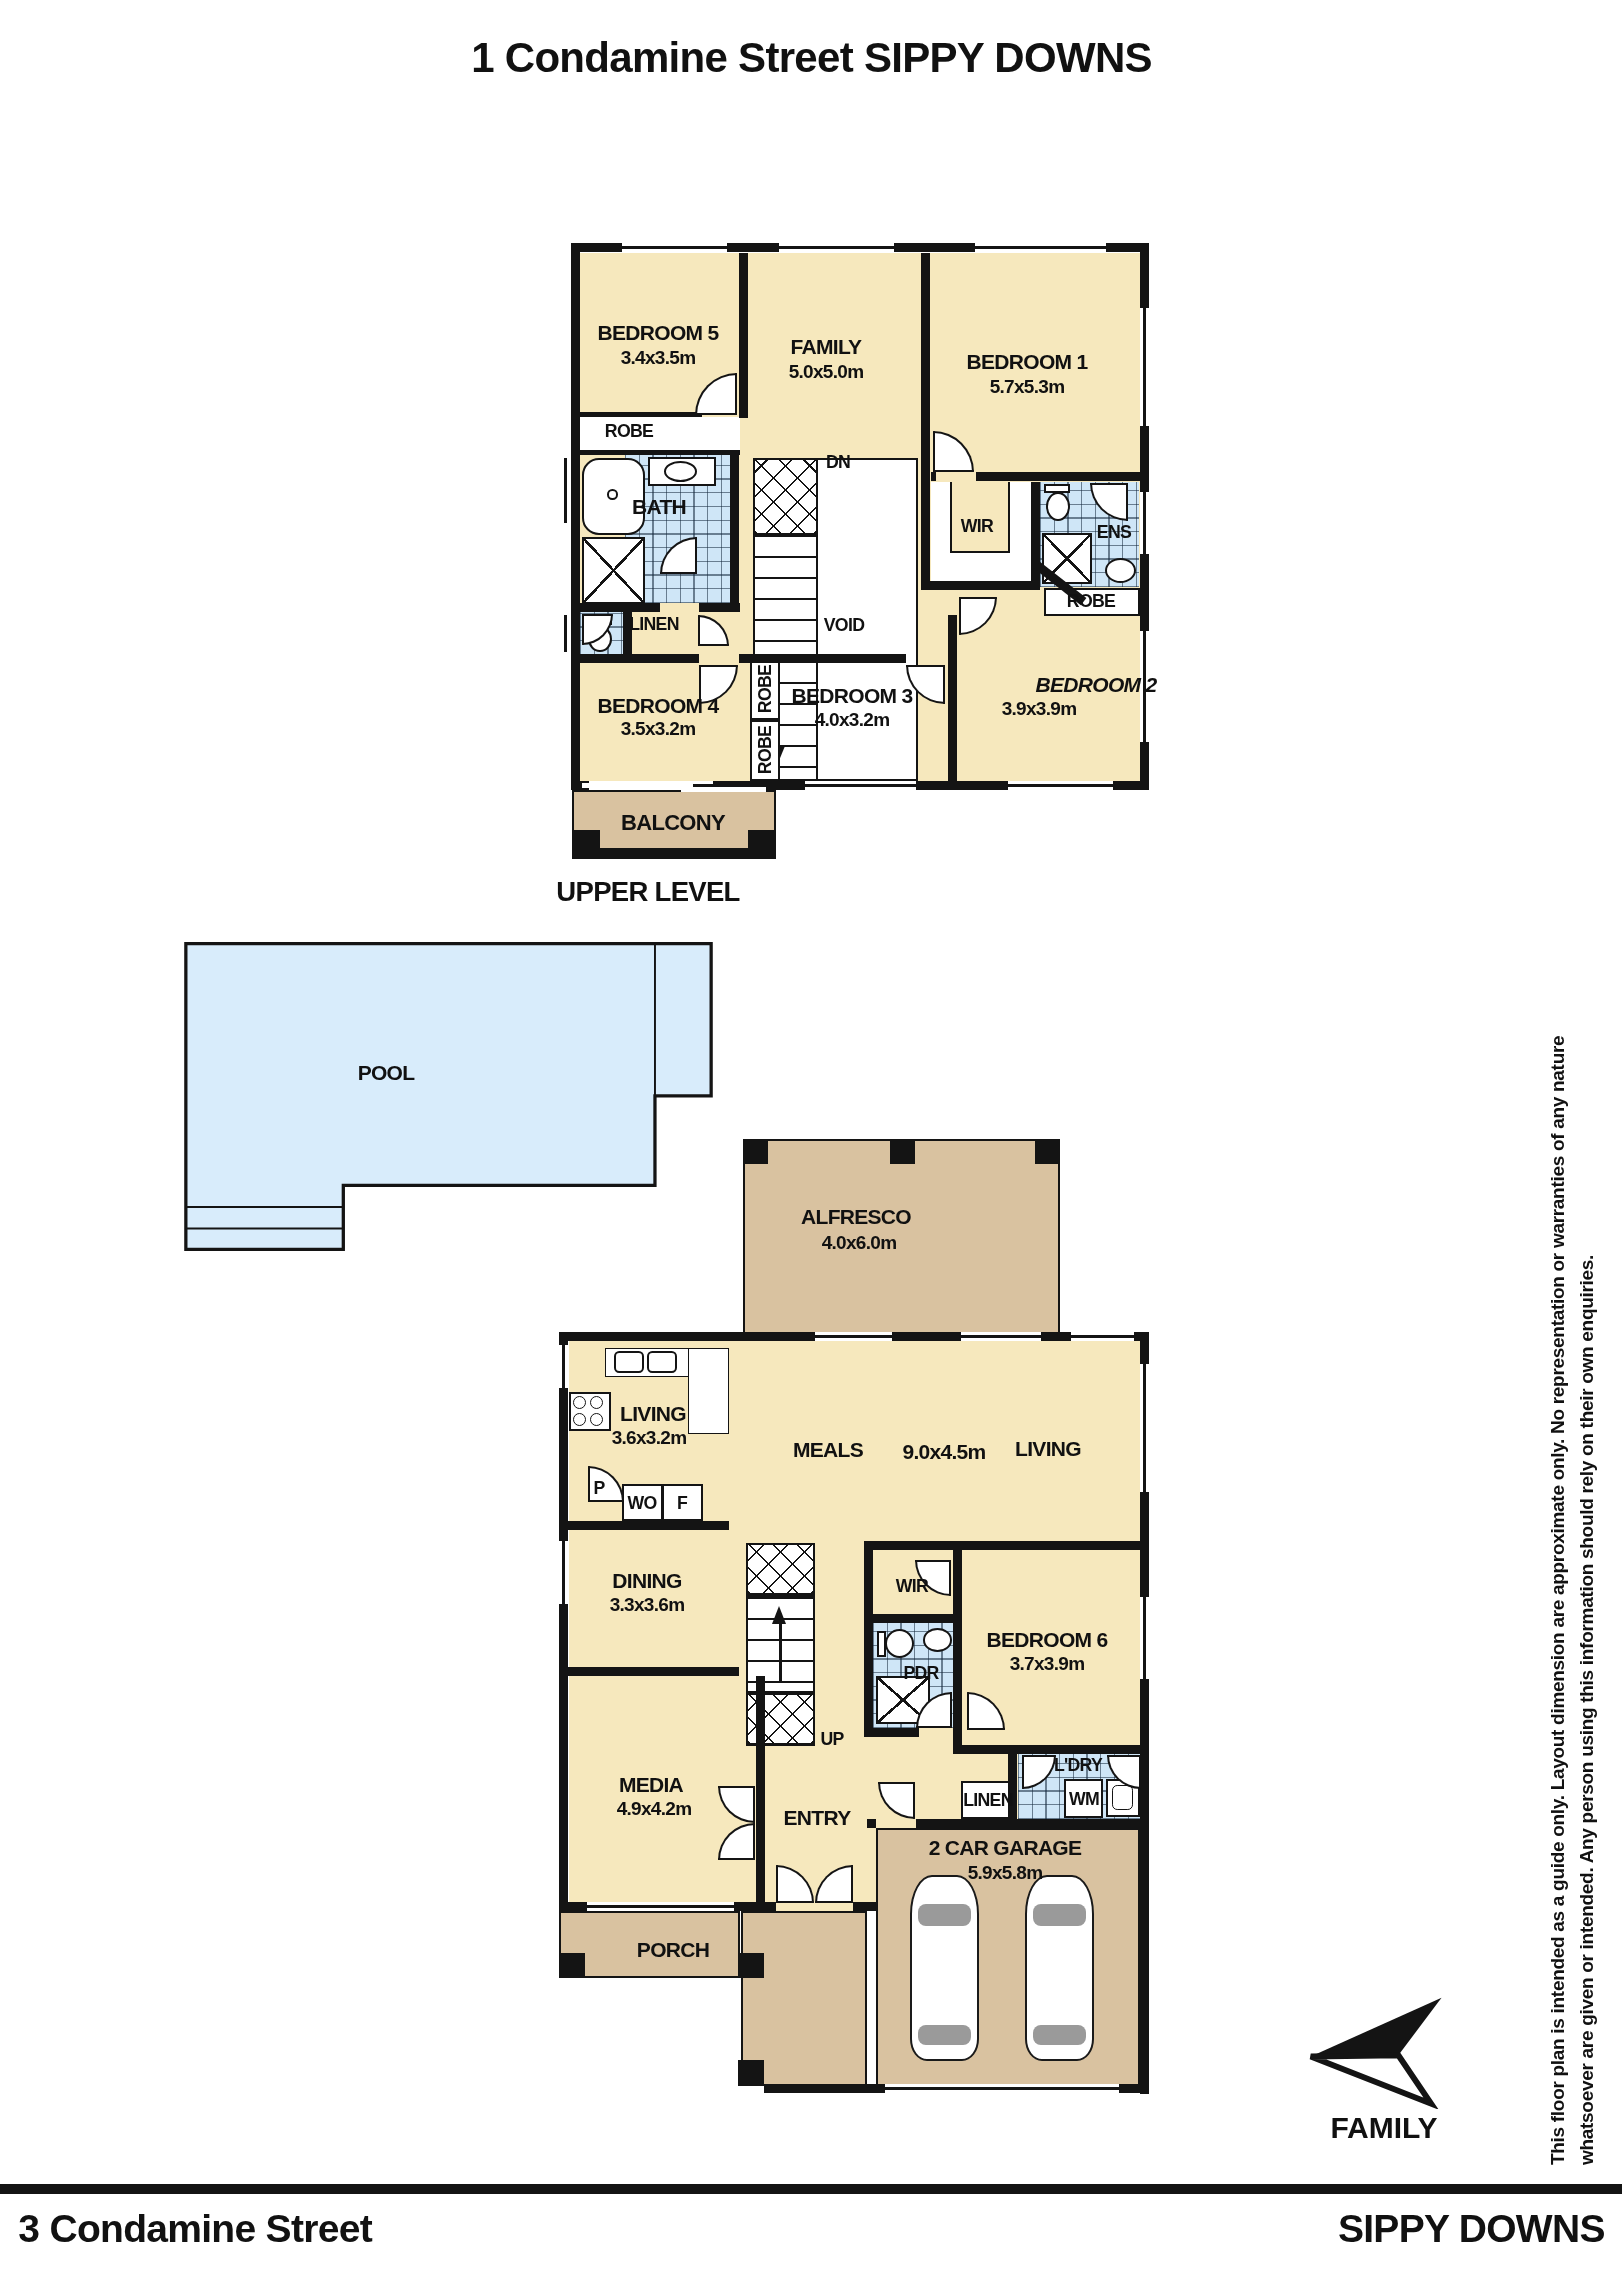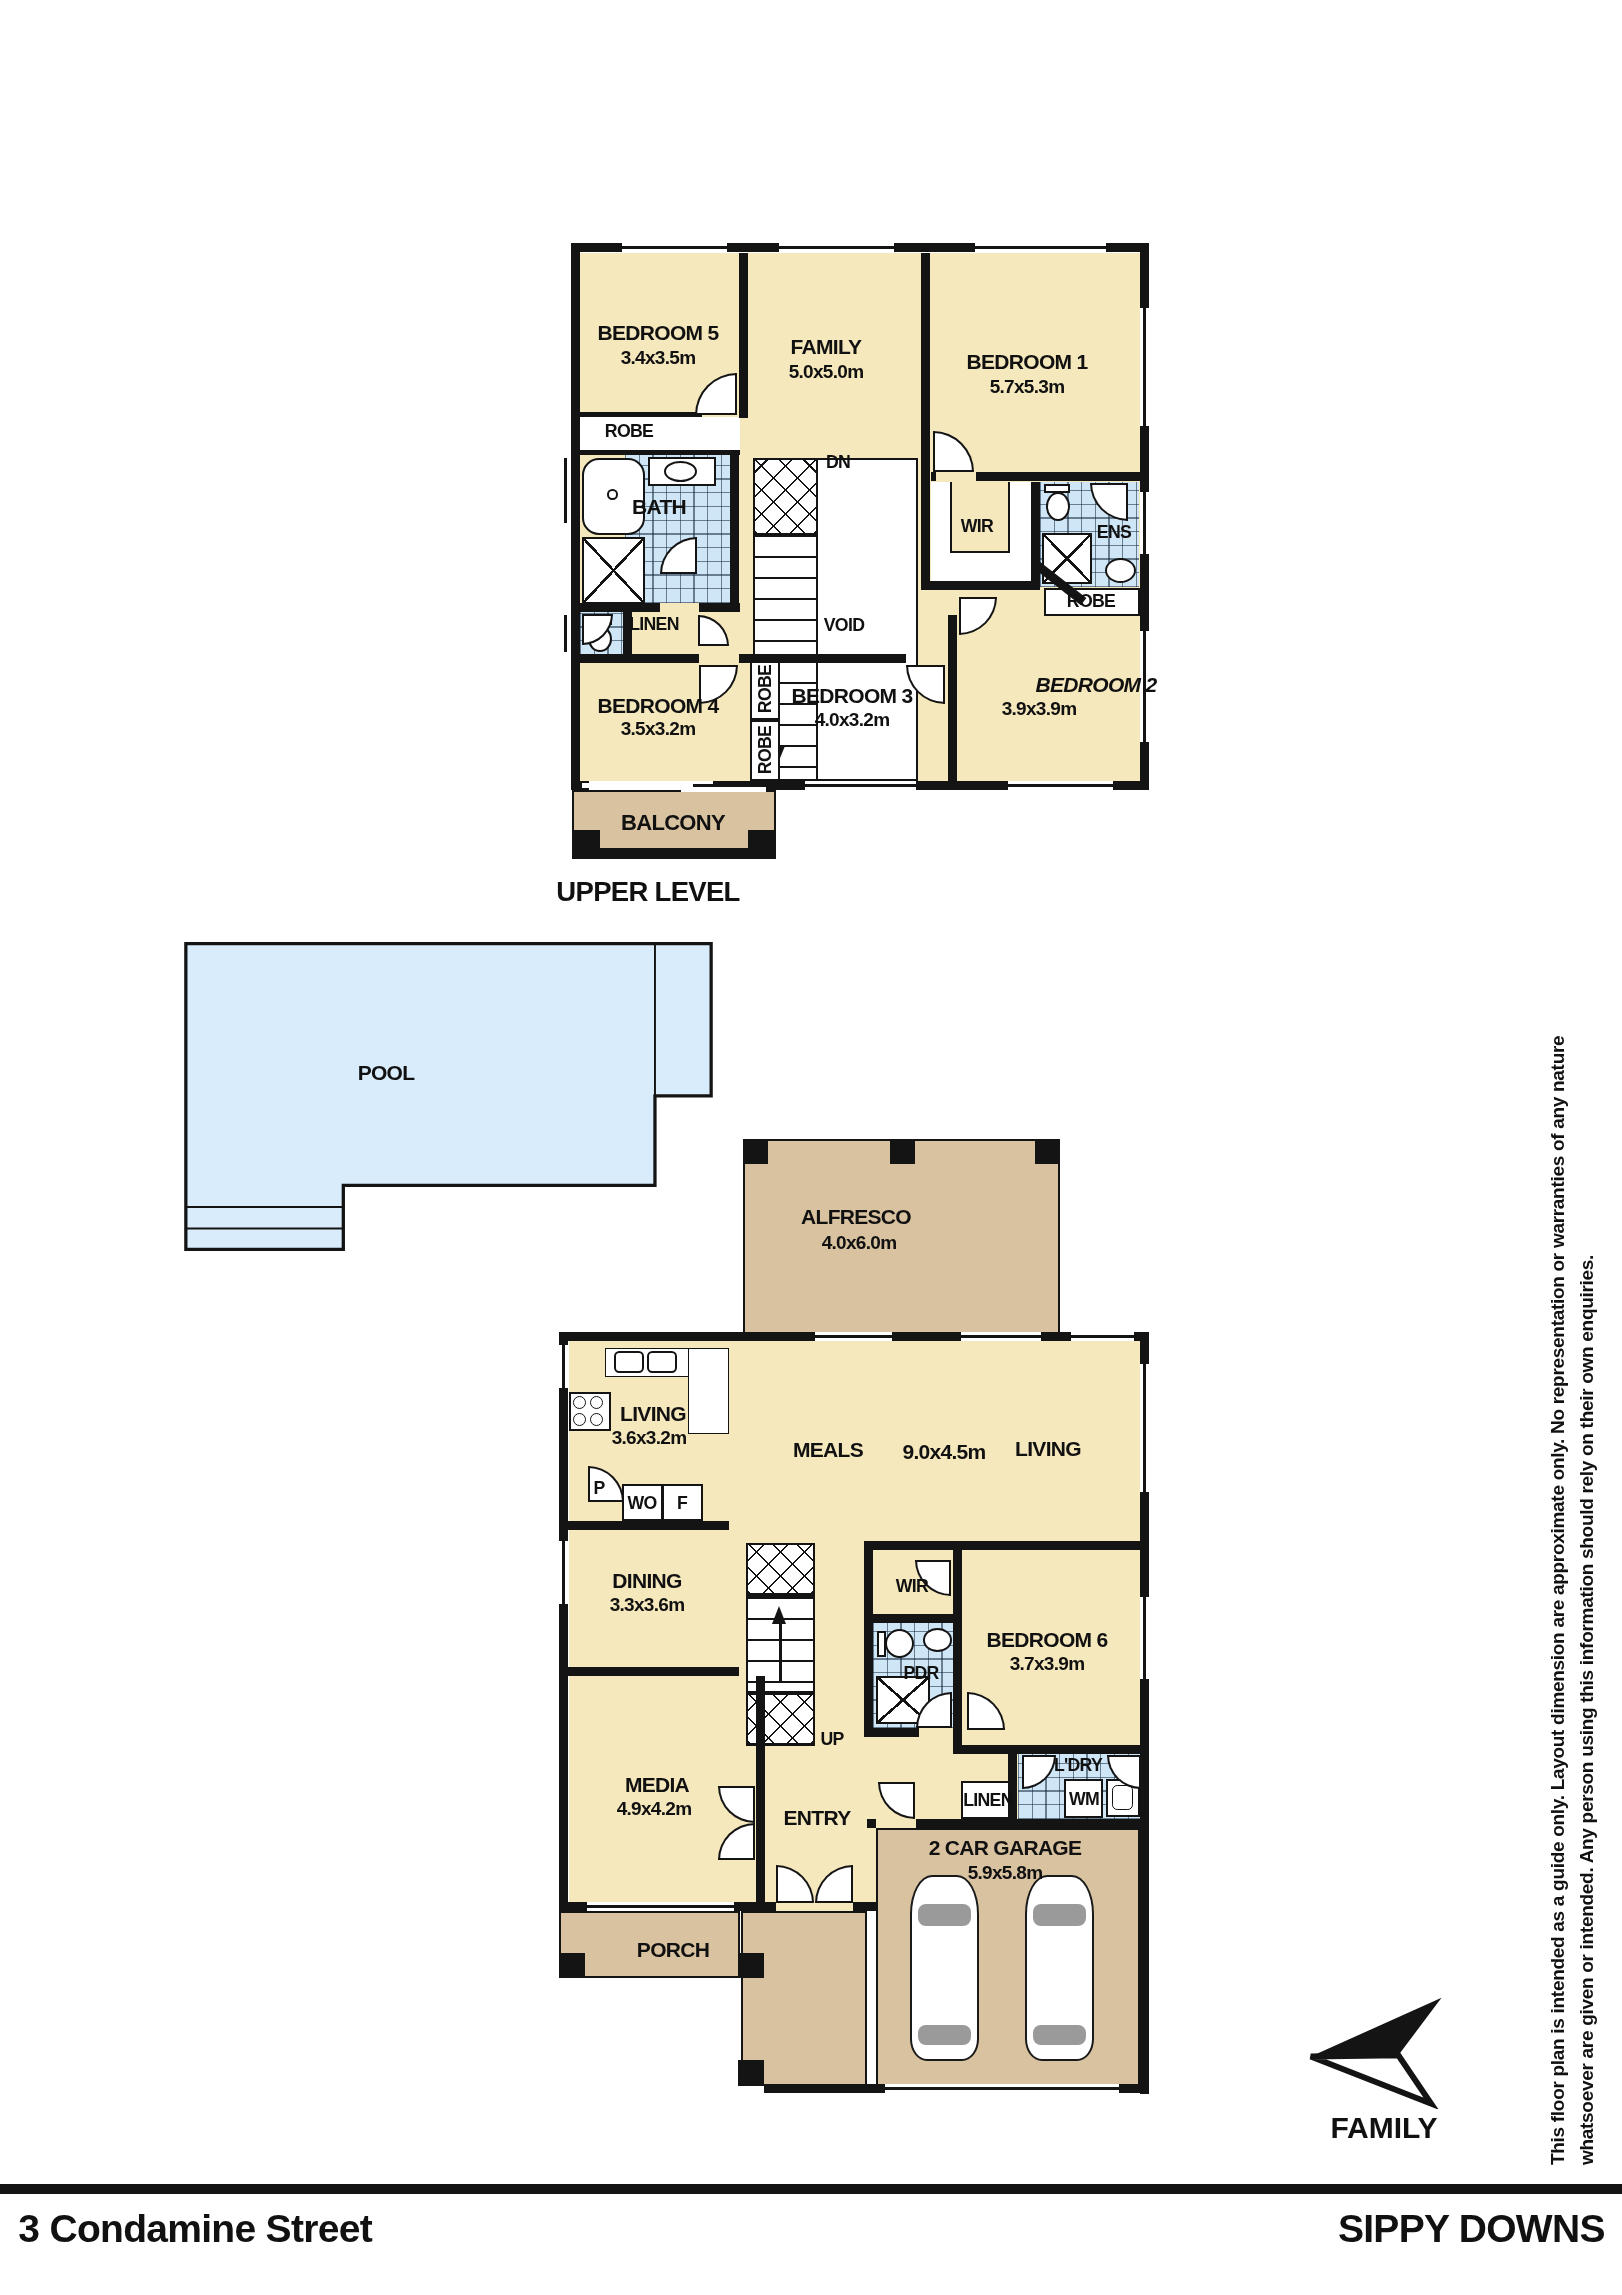--- a/index.html
+++ b/index.html
@@ -53,20 +53,21 @@
   #footer-bar{position:absolute;left:0;top:2184px;width:1623px;height:9.8px;background:#141414;}
   #footer-street{position:absolute;left:18.3px;top:2207px;font-size:39px;letter-spacing:-0.7px;}
   #footer-suburb{position:absolute;right:18.3px;top:2207px;font-size:39px;letter-spacing:-0.7px;}
   #north-label{position:absolute;left:1299px;top:2111px;width:170px;text-align:center;font-size:30px;font-weight:bold;}
 </style>
 </head>
 <body>
 
 <div id="page">
 
+  <div id="title">1 Condamine Street SIPPY DOWNS</div>
 
   <div class="cream" style="left:580px;top:253px;width:560px;height:528px;"></div>
 
   <div class="whiteplain" style="left:580px;top:417px;width:160px;height:33px;"></div>
   <div class="tile" style="left:625px;top:455px;width:105px;height:148px;"></div>
   <div class="tile" style="left:580px;top:612px;width:43px;height:43px;"></div>
 
   <div class="fixture" style="left:582px;top:458px;width:63px;height:77px;border-radius:17px;"></div>
   <div class="oval" style="left:607px;top:489px;width:10.5px;height:10.5px;"></div>
   <div class="xbox" style="left:582px;top:537px;width:63px;height:67px;"></div>
@@ -286,21 +287,21 @@
   <div class="lbl" style="left:647px;top:1569px;">DINING</div>
   <div class="dim" style="left:647px;top:1594px;">3.3x3.6m</div>
   <div class="lbl sm" style="left:832px;top:1729px;">UP</div>
   <div class="lbl sm" style="left:912px;top:1576px;">WIR</div>
   <div class="lbl sm" style="left:921px;top:1663px;">PDR</div>
   <div class="lbl" style="left:1047px;top:1628px;">BEDROOM 6</div>
   <div class="dim" style="left:1047px;top:1653px;">3.7x3.9m</div>
   <div class="lbl sm" style="left:988px;top:1790px;">LINEN</div>
   <div class="lbl sm" style="left:1078px;top:1755px;">L'DRY</div>
   <div class="lbl sm" style="left:1084px;top:1789px;">WM</div>
-  <div class="lbl" style="left:651px;top:1773px;margin-left:6px;">MEDIA</div>
+  <div class="lbl" style="left:651px;top:1773px;">MEDIA</div>
   <div class="dim" style="left:654px;top:1798px;">4.9x4.2m</div>
   <div class="lbl" style="left:817px;top:1806px;">ENTRY</div>
   <div class="lbl" style="left:673px;top:1938px;">PORCH</div>
   <div class="lbl" style="left:1005px;top:1836px;">2 CAR GARAGE</div>
   <div class="dim" style="left:1005px;top:1862px;">5.9x5.8m</div>
 
   <svg class="abs" style="left:1299px;top:1991px;" width="170" height="118" viewBox="0 0 260 180">
     <polygon points="18,100 218,10 152,98" fill="#141414"></polygon>
     <polygon points="18,100 152,98 202,172" fill="#ffffff" stroke="#141414" stroke-width="9"></polygon>
   </svg>

